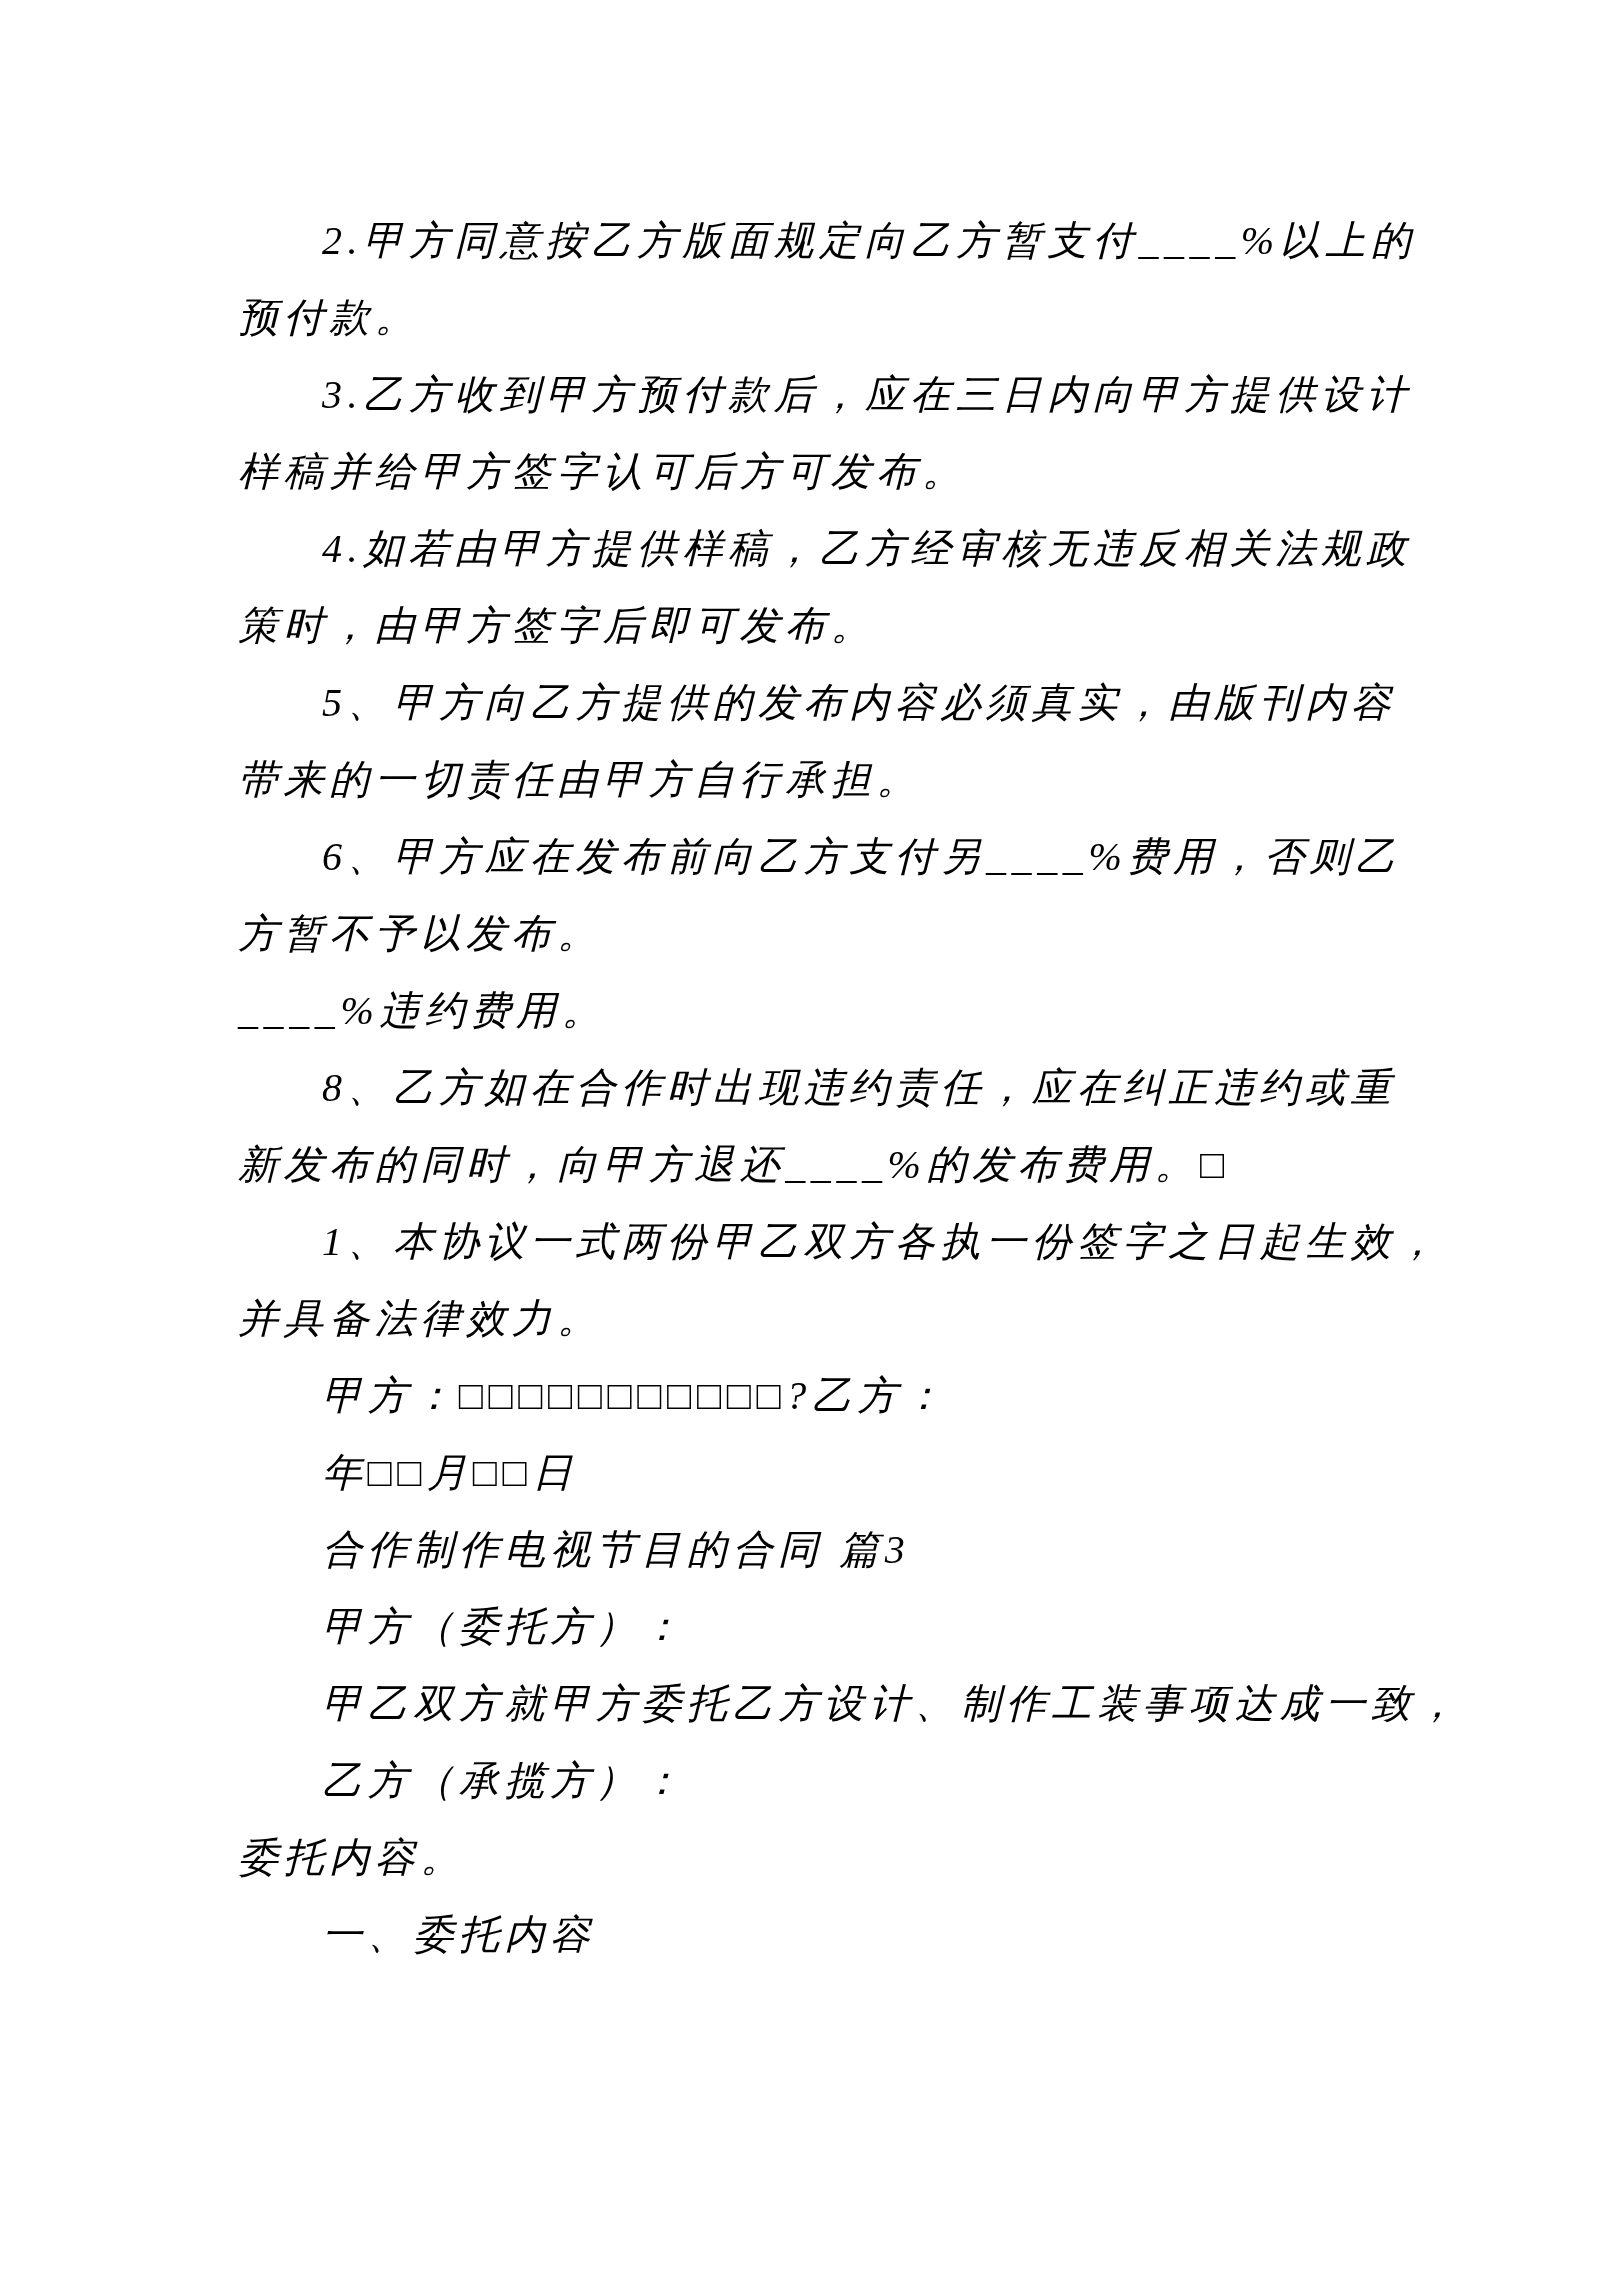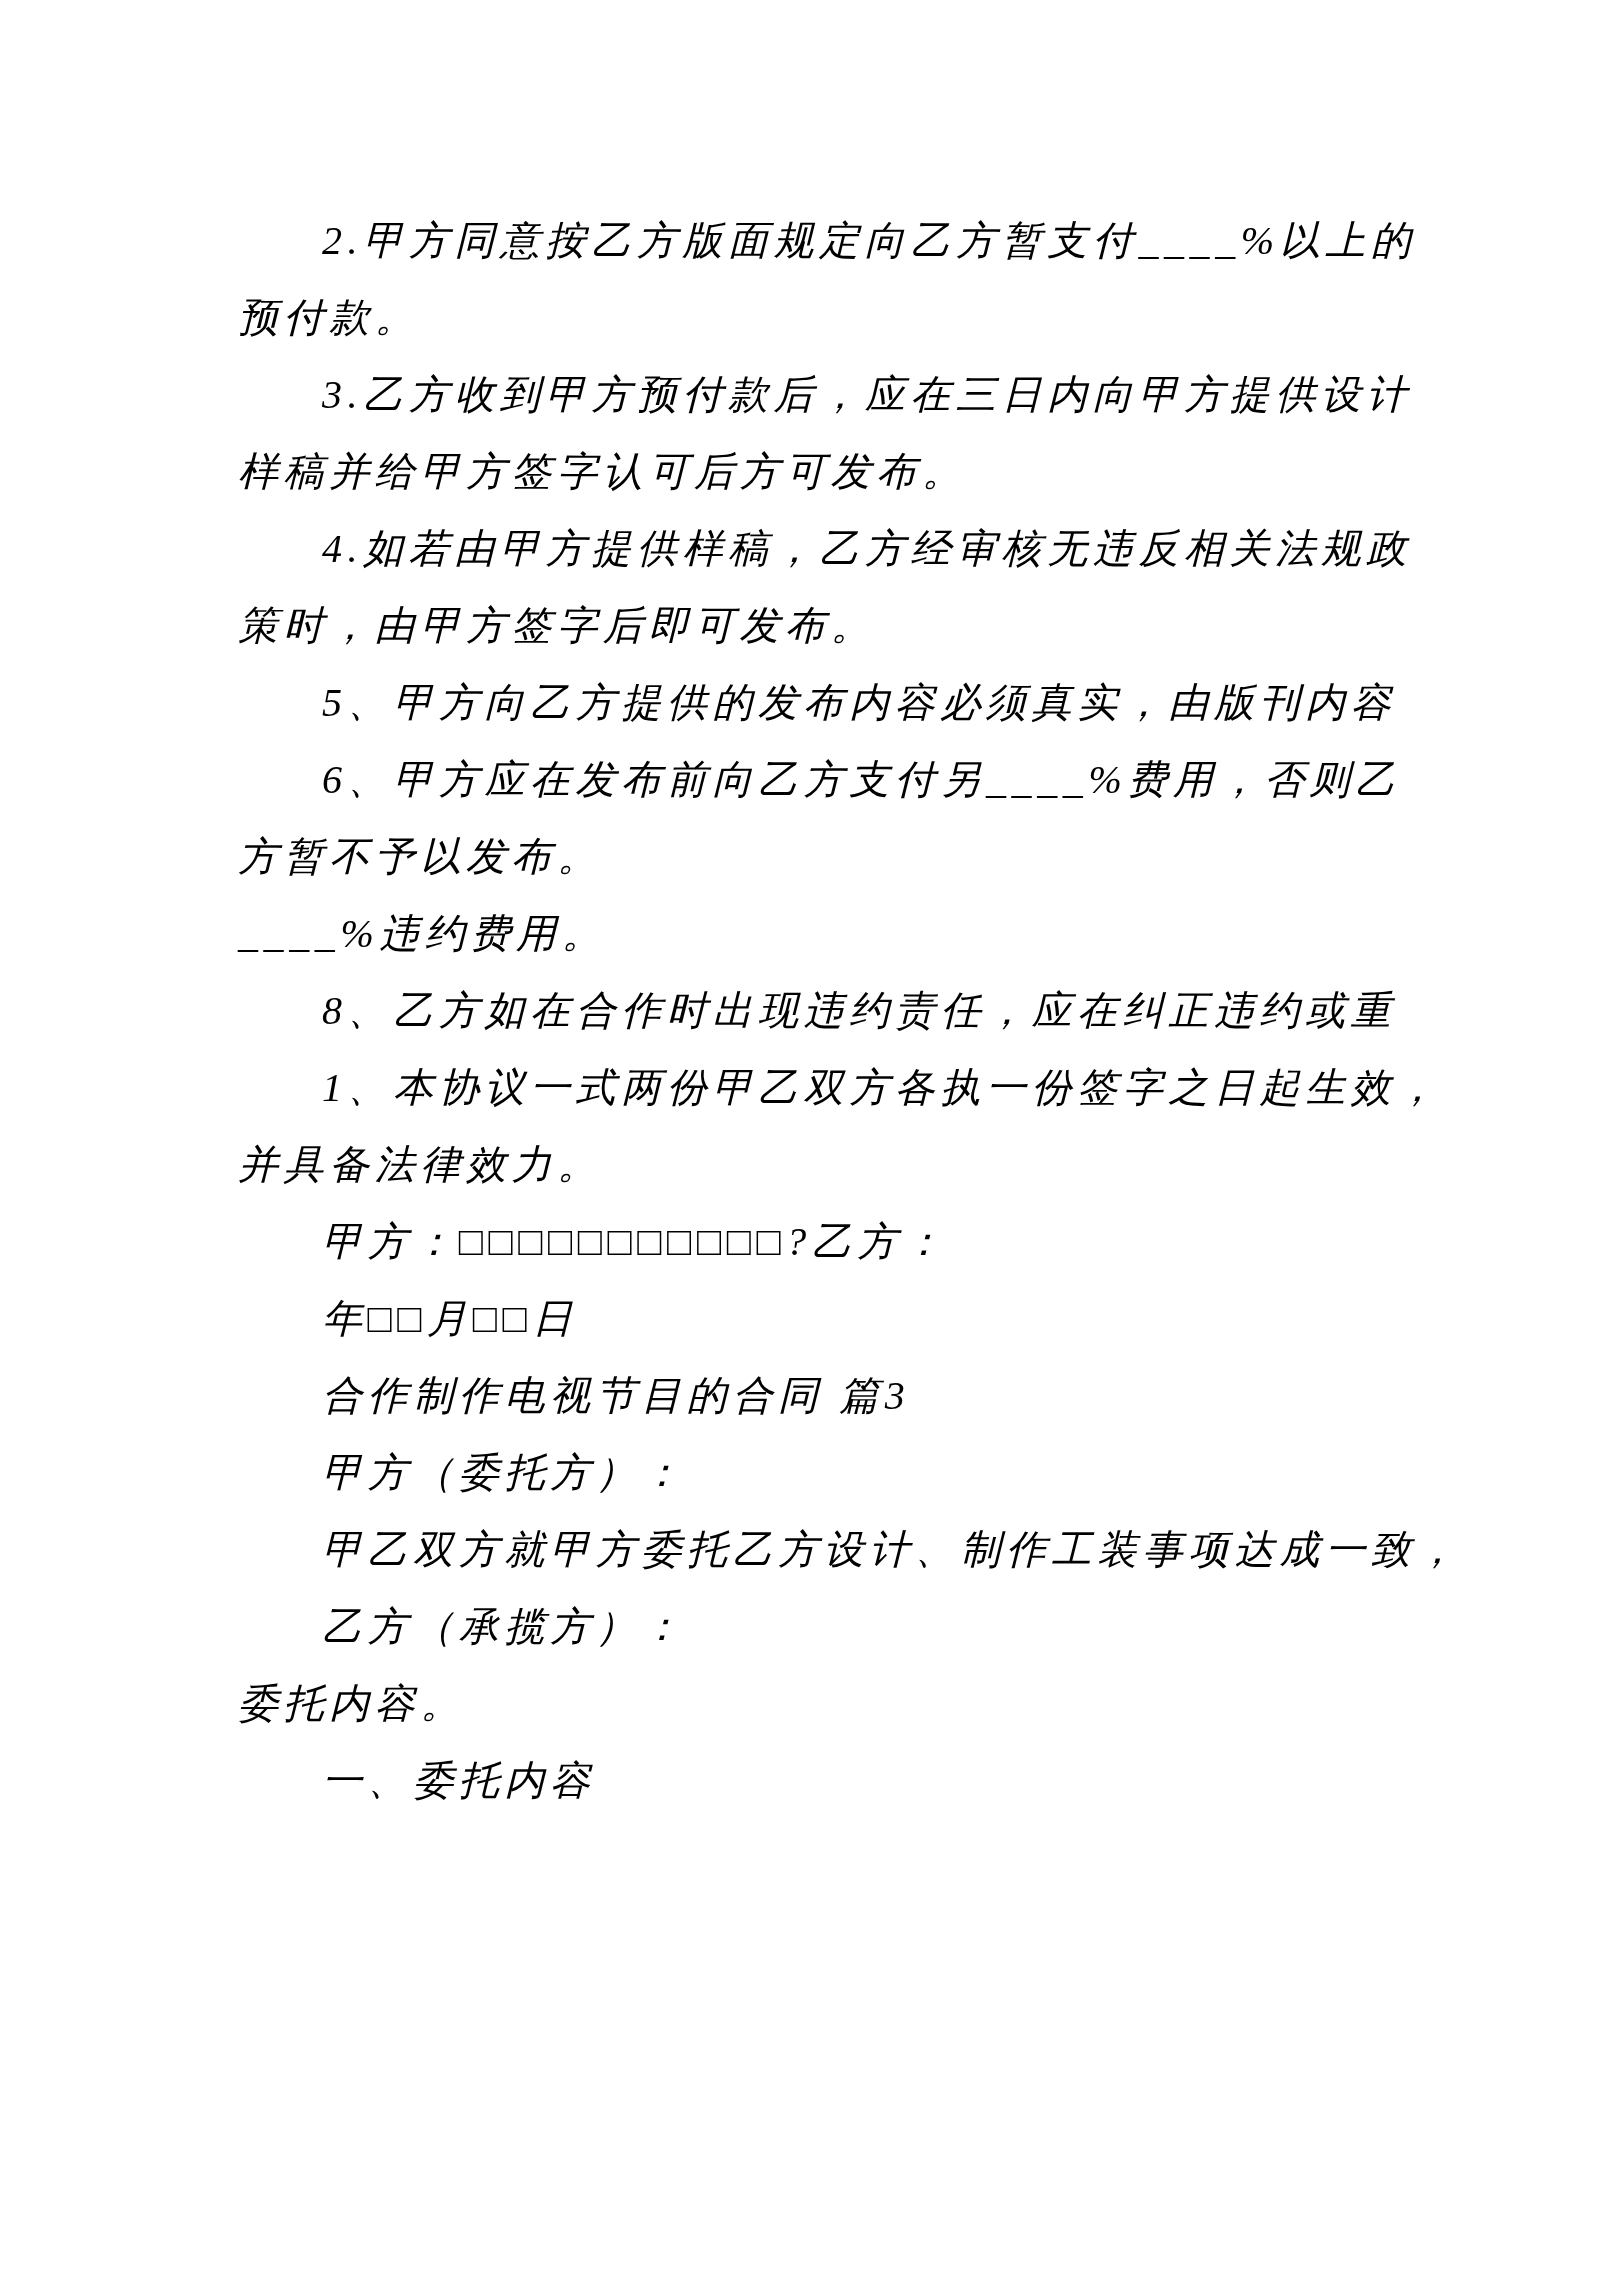--- a/index.html
+++ b/index.html
@@ -36,24 +36,26 @@
 <body>
 
 <div class="page">
   <div class="ln ind">2.甲方同意按乙方版面规定向乙方暂支付____%以上的</div>
   <div class="ln">预付款。</div>
   <div class="ln ind">3.乙方收到甲方预付款后，应在三日内向甲方提供设计</div>
   <div class="ln">样稿并给甲方签字认可后方可发布。</div>
   <div class="ln ind">4.如若由甲方提供样稿，乙方经审核无违反相关法规政</div>
   <div class="ln">策时，由甲方签字后即可发布。</div>
   <div class="ln ind">5、甲方向乙方提供的发布内容必须真实，由版刊内容</div>
+  <div class="ln">带来的一切责任由甲方自行承担。</div>
   <div class="ln ind">6、甲方应在发布前向乙方支付另____%费用，否则乙</div>
   <div class="ln">方暂不予以发布。</div>
   <div class="ln">____%违约费用。</div>
   <div class="ln ind">8、乙方如在合作时出现违约责任，应在纠正违约或重</div>
+  <div class="ln">新发布的同时，向甲方退还____%的发布费用。□</div>
   <div class="ln ind">1、本协议一式两份甲乙双方各执一份签字之日起生效，</div>
   <div class="ln">并具备法律效力。</div>
   <div class="ln ind">甲方：□□□□□□□□□□□?乙方：</div>
   <div class="ln ind">年□□月□□日</div>
   <div class="ln ind">合作制作电视节目的合同 篇3</div>
   <div class="ln ind">甲方（委托方）：</div>
   <div class="ln ind">甲乙双方就甲方委托乙方设计、制作工装事项达成一致，</div>
   <div class="ln ind">乙方（承揽方）：</div>
   <div class="ln">委托内容。</div>
   <div class="ln ind">一、委托内容</div>

